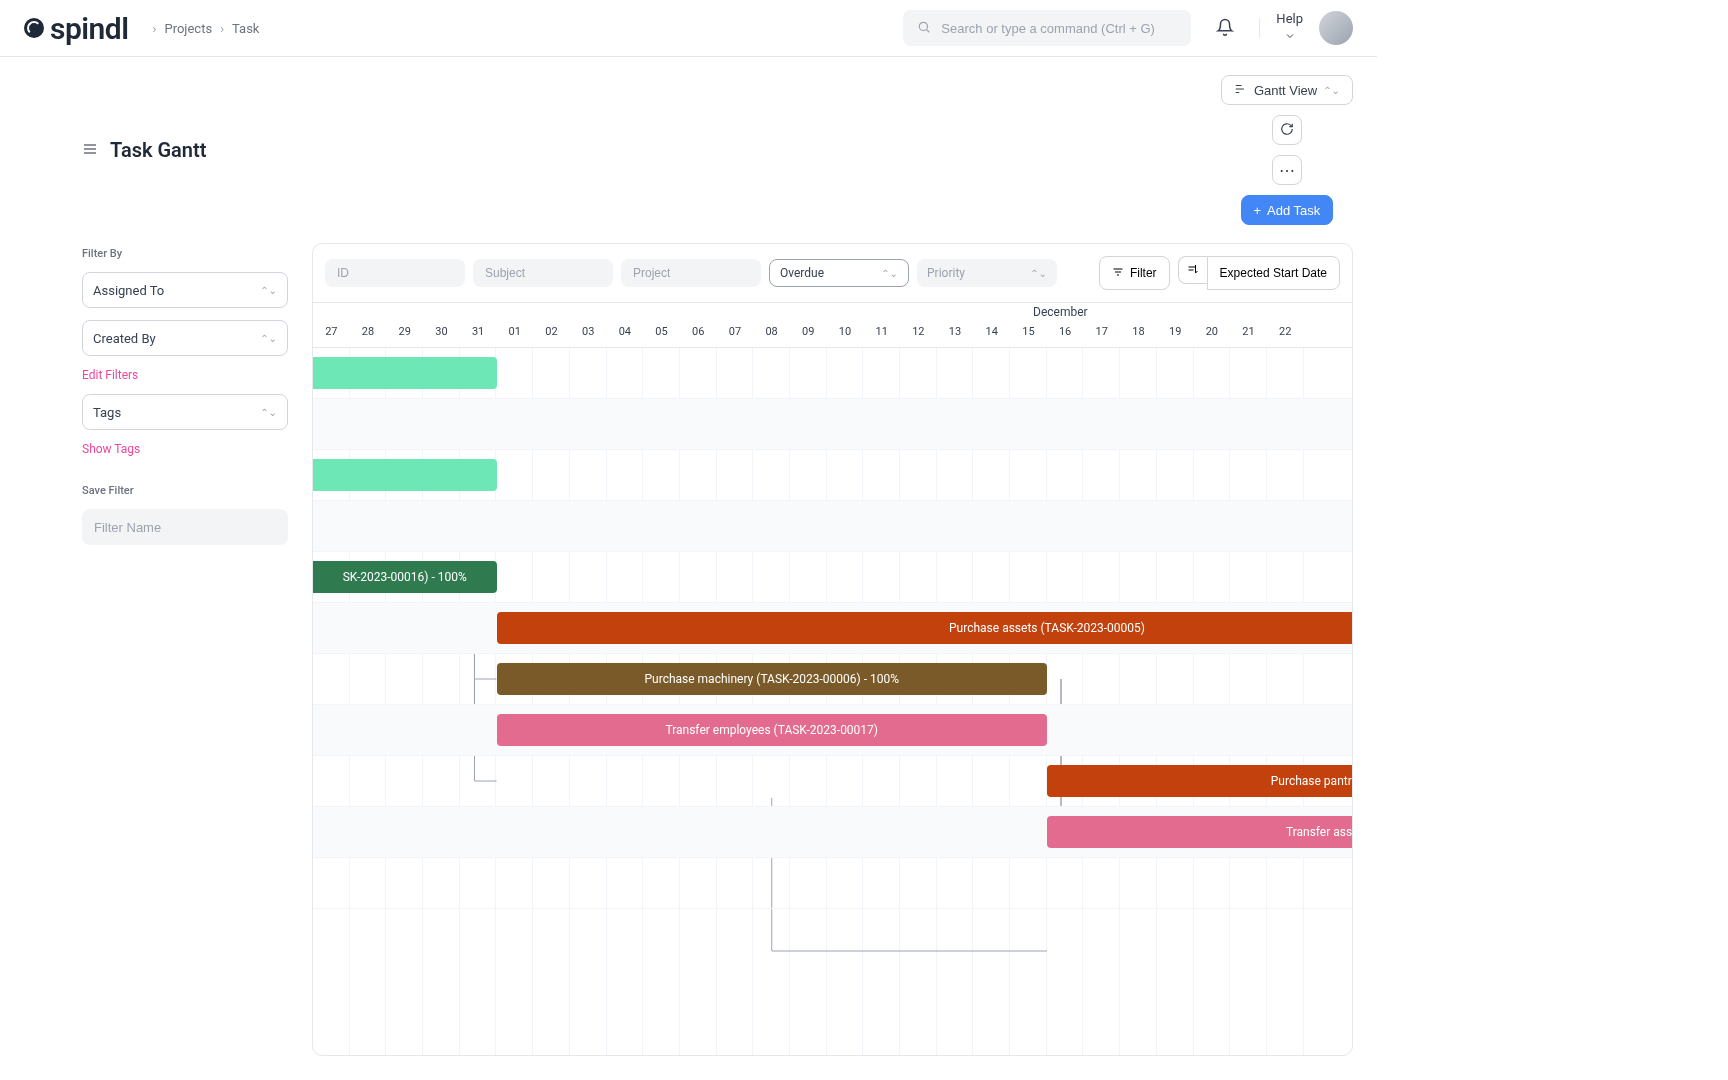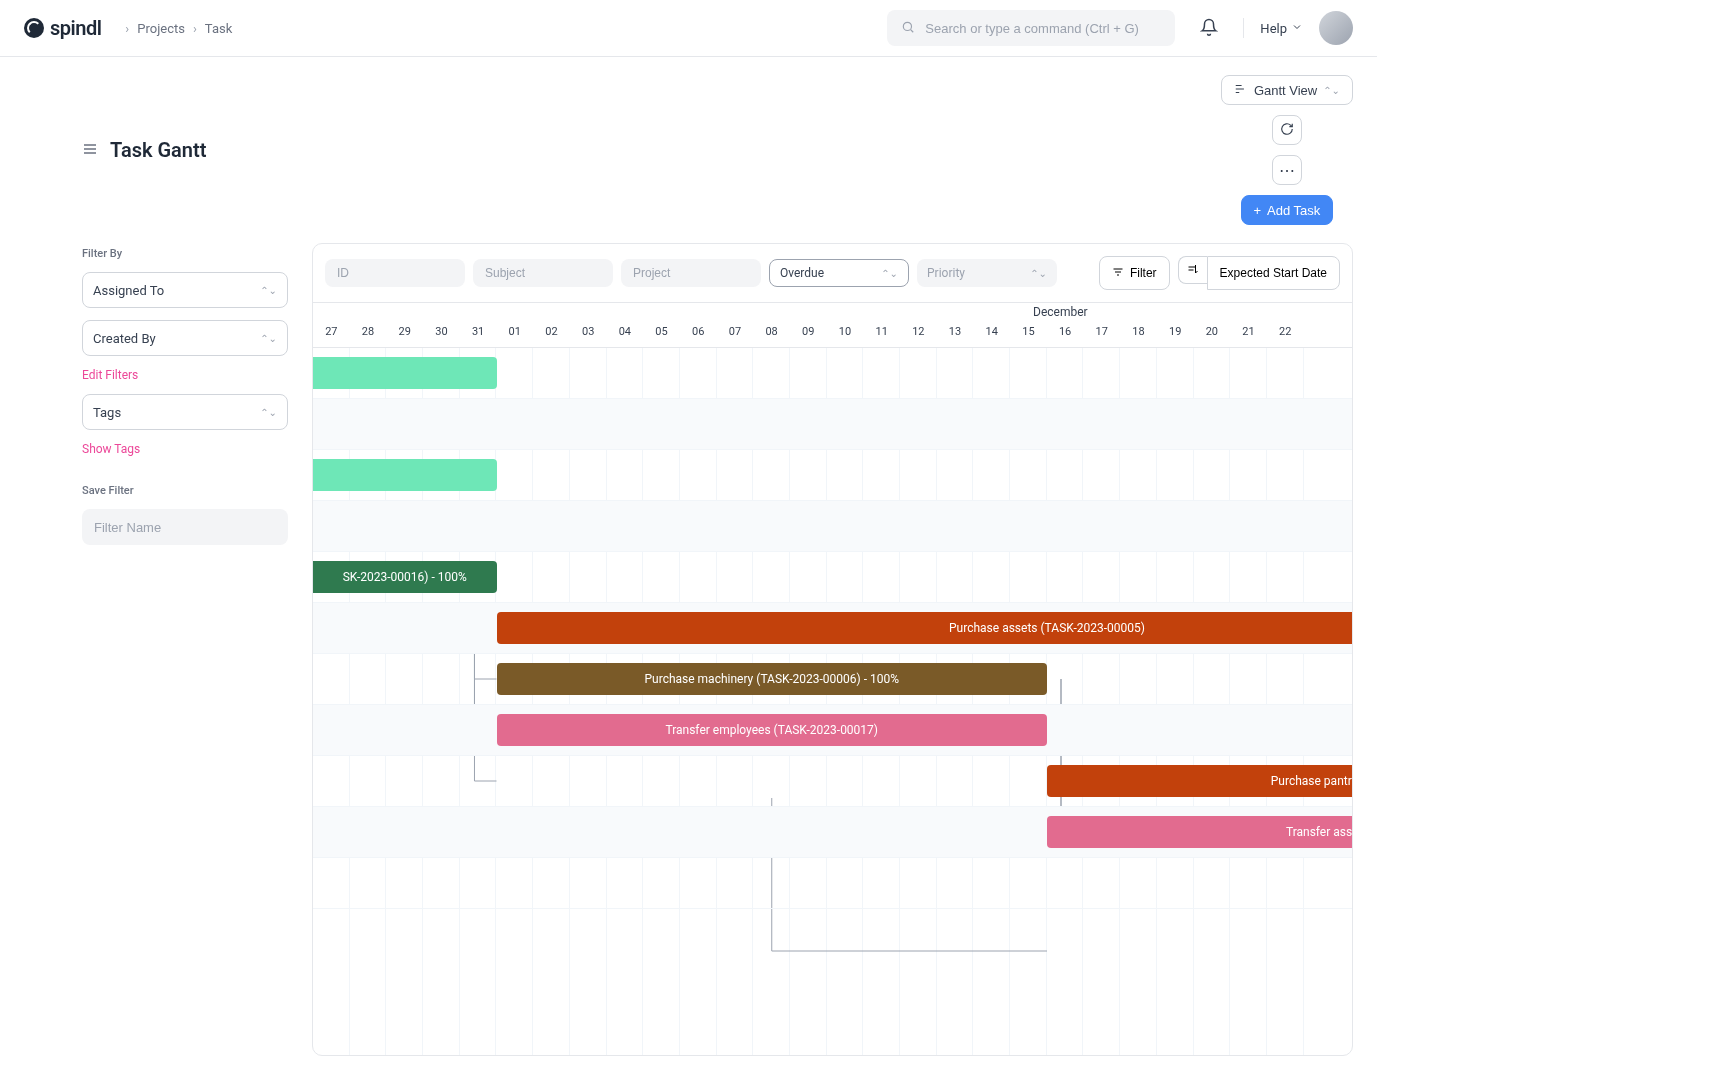--- a/index.html
+++ b/index.html
@@ -14,37 +14,37 @@
 .topbar {
   height: 57px;
   display: flex;
   align-items: center;
   padding: 0 24px;
   border-bottom: 1px solid #e5e7eb;
   gap: 16px;
 }
 .logo {
   display: flex; align-items: center; gap: 6px;
-  font-size: 20px; font-weight: 600; letter-spacing: -0.5px;
+  font-size: 30px; font-weight: 600; letter-spacing: -0.5px;
 }
 .logo-mark { width: 20px; height: 20px; background: #1f2937; border-radius: 50%; position: relative; }
 .logo-mark::after { content:""; position:absolute; inset:3px; border:2px solid #fff; border-radius:50%; border-right-color:transparent; border-bottom-color:transparent; }
 .breadcrumbs { display:flex; align-items:center; gap:8px; color:#6b7280; margin-left:8px; }
 .crumb-item { color:#6b7280; cursor:pointer; }
 .chev { color:#9ca3af; }
 .search {
   margin-left: auto; display:flex; align-items:center; gap:10px;
   background:#f3f4f6; border-radius:8px; padding:0 14px; height:36px; width:288px;
   color:#9ca3af;
 }
 .search input { border:none; background:transparent; outline:none; flex:1; color:#1f2937; font-size:13px; }
 .search input::placeholder { color:#9ca3af; }
 .icon-btn { width:36px; height:36px; display:flex; align-items:center; justify-content:center; cursor:pointer; border:none; background:none; color:#374151; }
 .vsep { width:1px; height:20px; background:#e5e7eb; }
-.help { display:flex; align-items:center; gap:4px; cursor:pointer; color:#374151; }
+.help { display:flex; align-items:center; gap:4px; cursor:pointer; color:#374151;flex-direction:column; }
 .avatar { width:34px; height:34px; border-radius:50%; background:linear-gradient(135deg,#d1d5db,#9ca3af); }
 
 .page-header {
   display:flex; align-items:center; padding:18px 24px 18px 82px; gap:12px;
 }
 .hamburger { cursor:pointer; color:#6b7280; margin-right:2px; position:absolute; left:82px; }
 .page-title { font-size:20px; font-weight:600; margin-left:28px; }
 .header-right { margin-left:auto; display:flex; gap:10px; align-items:center;flex-direction:column; }
 .btn { height:30px; display:flex; align-items:center; gap:6px; border:1px solid #d1d5db; background:#fff; border-radius:8px; padding:0 12px; cursor:pointer; font-size:13px; color:#374151; }
 .btn.icon-only { padding:0; width:30px; justify-content:center; }

